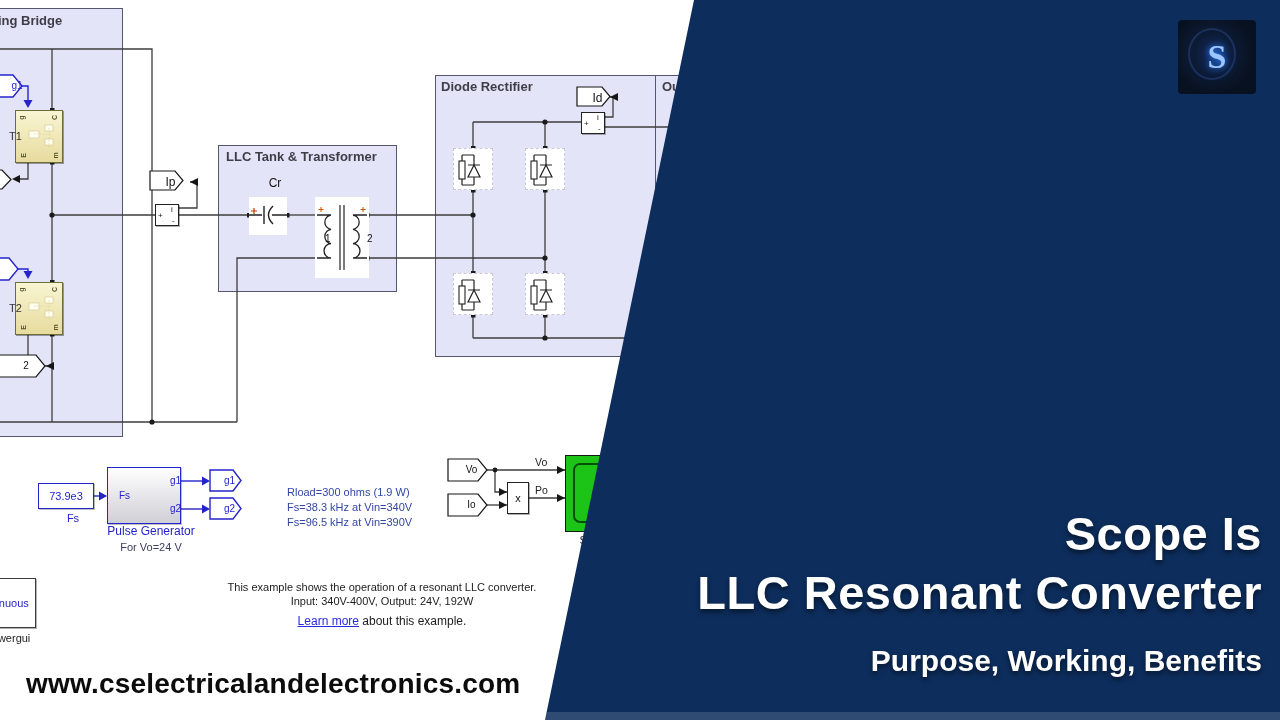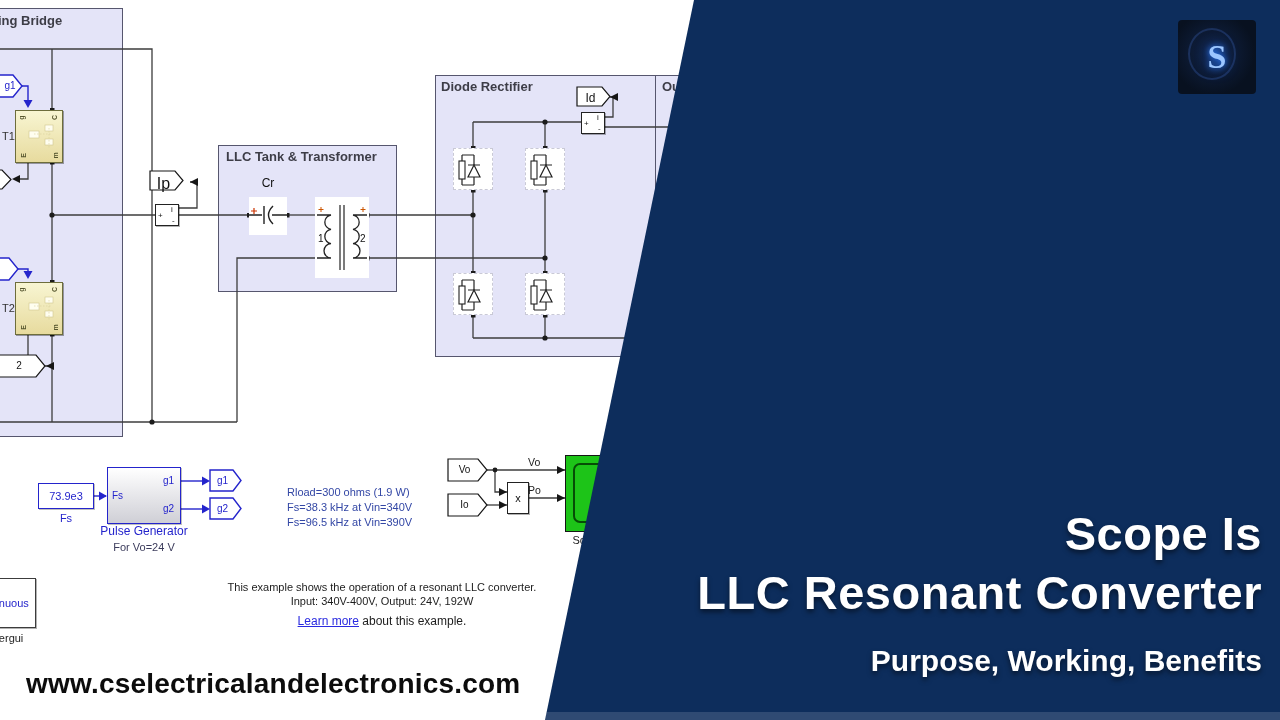--- a/index.html
+++ b/index.html
@@ -14,21 +14,21 @@
   .blk{position:absolute;box-sizing:border-box;z-index:3;}
   .igbt{width:48px;height:53px;background:linear-gradient(#f8f5d2,#e7db9e);
         border:1.5px solid #6d6d3c;box-shadow:1px 1px 0 rgba(0,0,0,.35);}
   .portletter{position:absolute;font-size:7px;font-weight:bold;color:#55552e;transform:rotate(-90deg);}
   .whitebox{background:#fff;}
   .meas{width:24px;height:22px;background:#fff;border:1.3px solid #222;box-shadow:1px 1px 0 rgba(0,0,0,.3);}
   .meas span{position:absolute;font-size:8px;color:#111;line-height:8px;}
   .prod{width:22px;height:32px;background:#fff;border:1.3px solid #222;box-shadow:1px 1px 0 rgba(0,0,0,.3);
         display:flex;align-items:center;justify-content:center;font-size:11px;color:#111;}
   .diode{width:40px;height:42px;background:#fff;border:1px dashed #c9c9d6;}
-  .lbl{position:absolute;z-index:4;white-space:nowrap;}
+  .lbl{position:absolute;z-index:4;white-space:nowrap;margin-left:7px;}
   .blktext{font-size:11px;color:#333;}
   .blue{color:#2424cc;}
   .scope{width:68px;height:77px;background:#1dc418;border:1px solid #161616;}
   .scope-inner{position:absolute;left:7px;top:7px;width:52px;height:56px;border:2px solid #064d06;border-radius:7px;}
   .const{width:56px;height:26px;background:#fff;border:1.2px solid #2424cc;display:flex;align-items:center;
          justify-content:center;font-size:11px;color:#2424cc;box-shadow:1px 1px 0 rgba(0,0,0,.25);}
   .subsys{width:74px;height:57px;background:linear-gradient(#ffffff,#cfcfd6);border:1.4px solid #2424cc;
           box-shadow:1px 1px 0 rgba(0,0,0,.25);}
   .pgui{width:70px;height:50px;background:#fff;border:1.5px solid #3c3c3c;box-shadow:1px 1px 0 rgba(0,0,0,.3);
         display:flex;align-items:center;justify-content:center;font-size:11px;color:#2424cc;}
@@ -199,21 +199,21 @@
     </svg>
     <span class="portletter" style="left:3px;top:3px;">g</span>
     <span class="portletter" style="left:36px;top:3px;">C</span>
     <span class="portletter" style="left:5px;top:41px;">E</span>
     <span class="portletter" style="left:36px;top:41px;">m</span>
   </div>
   <div class="lbl blktext" style="left:2px;top:302px;">T2</div>
 
   <div class="lbl blue" style="left:0;top:80px;width:20px;text-align:center;font-size:10px;">g1</div>
   <div class="lbl" style="left:0;top:360px;width:38px;text-align:center;font-size:10px;color:#111;">2</div>
-  <div class="lbl" style="left:150px;top:175px;width:27px;text-align:center;font-size:16px;color:#111;">Ip</div>
+  <div class="lbl" style="left:150px;top:175px;width:27px;text-align:center;font-size:12px;color:#111;">Ip</div>
   <div class="lbl" style="left:577px;top:91px;width:27px;text-align:center;font-size:12px;color:#111;">Id</div>
   <div class="lbl" style="left:448px;top:464px;width:33px;text-align:center;font-size:10px;color:#111;">Vo</div>
   <div class="lbl" style="left:448px;top:499px;width:33px;text-align:center;font-size:10px;color:#111;">Io</div>
   <div class="lbl blue" style="left:210px;top:475px;width:25px;text-align:center;font-size:10px;">g1</div>
   <div class="lbl blue" style="left:210px;top:503px;width:25px;text-align:center;font-size:10px;">g2</div>
 
   <div class="blk meas" style="left:155px;top:204px;">
     <span style="left:2px;top:7px;">+</span>
     <span style="left:15px;top:1px;">i</span>
     <span style="left:16px;top:12px;">-</span>

